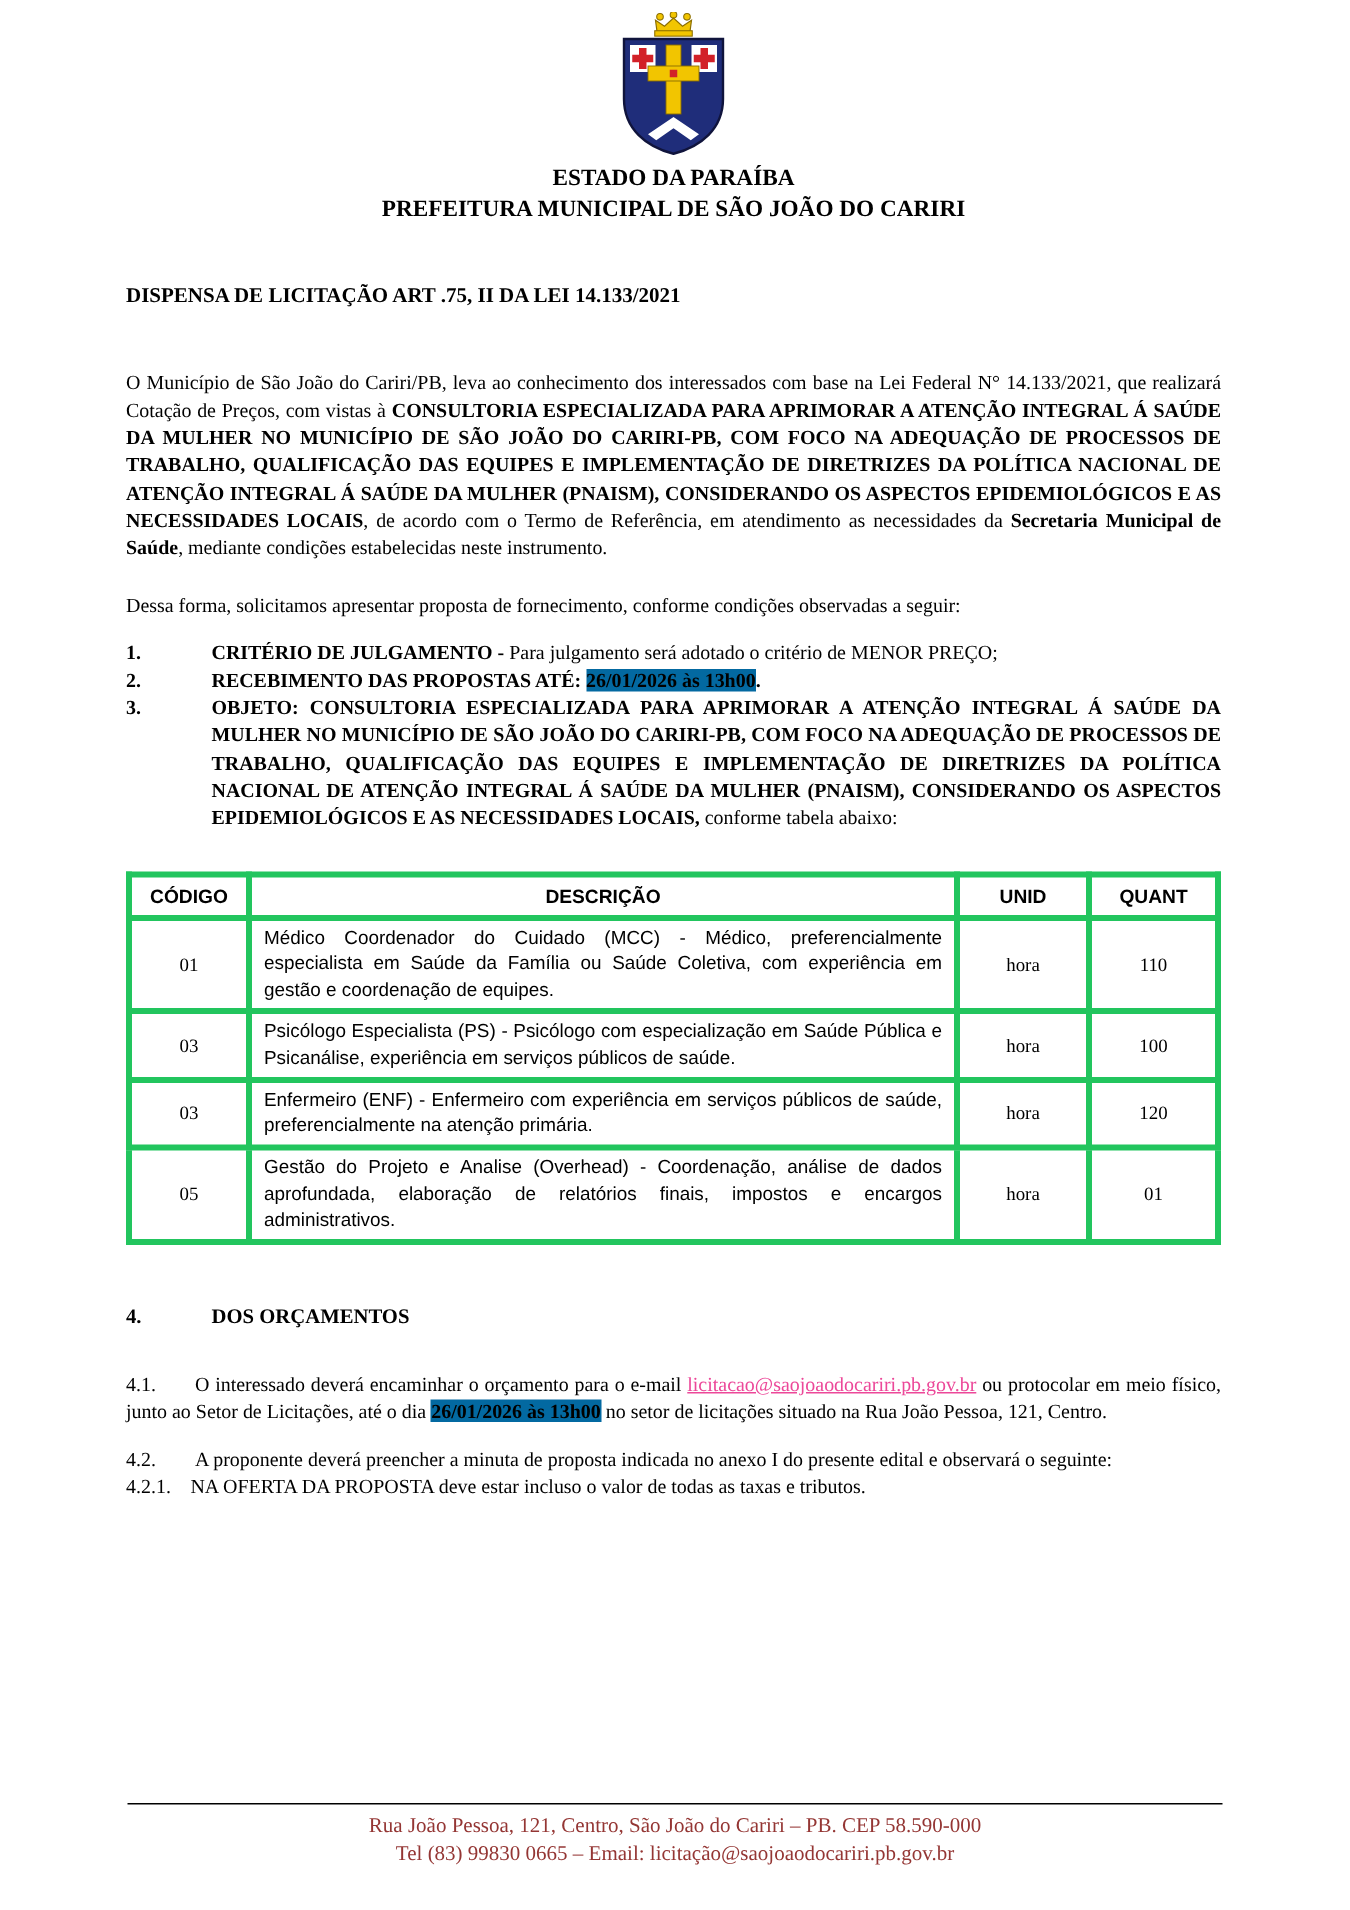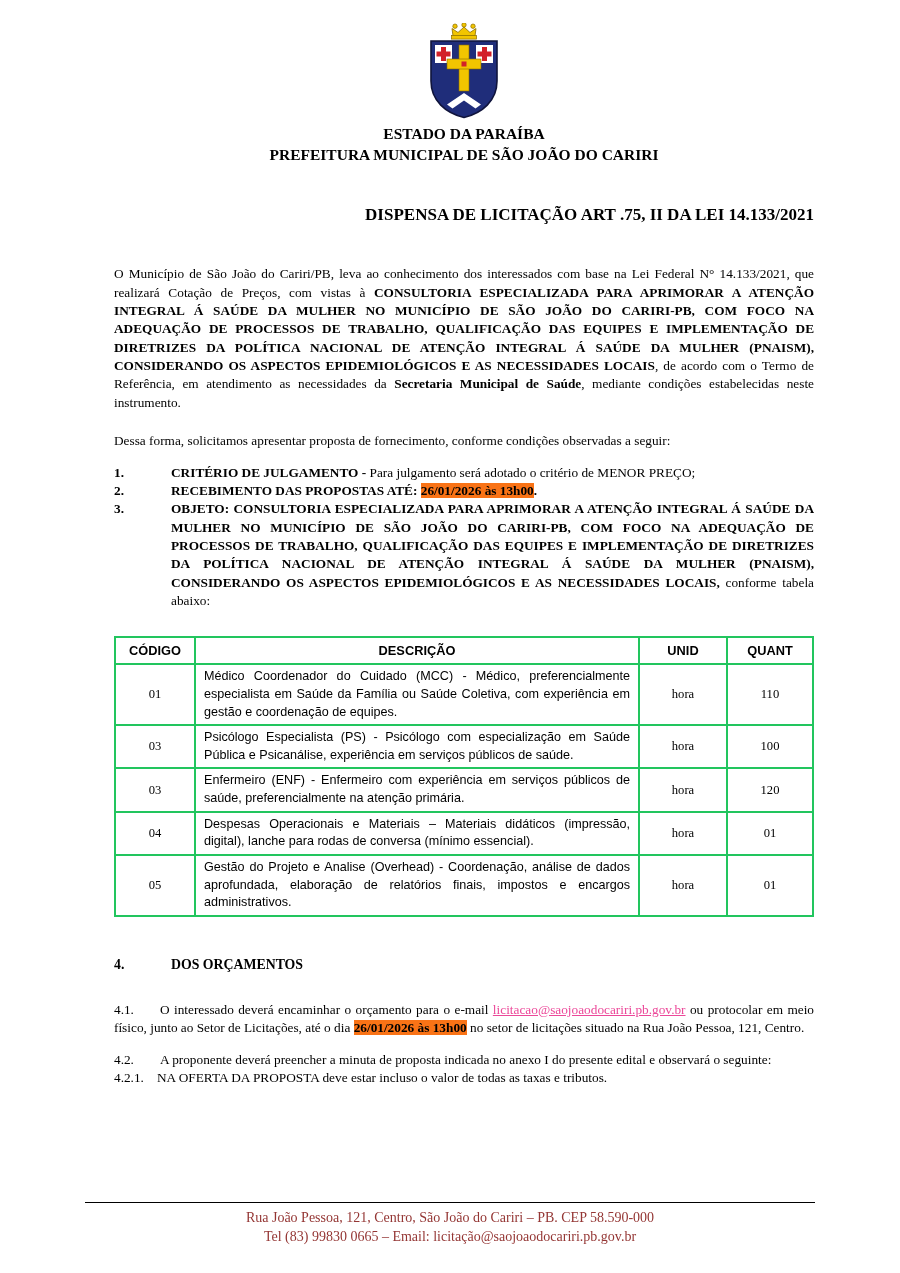--- a/index.html
+++ b/index.html
@@ -4,38 +4,38 @@
 <style>
   * { box-sizing: border-box; }
   html, body { margin: 0; padding: 0; }
   body {
     width: 900px; height: 1273px;
     background: #ffffff;
     font-family: "Liberation Serif", "DejaVu Serif", serif;
     font-size: 13.3px; color: #000;
     position: relative; overflow: hidden;
   }
-  .page { padding: 8px 86px 0 114px; margin-top: 15px; }
+  .page { padding: 8px 86px 0 84px; }
   .crest { display: block; margin: 0 auto 4px; }
   .org-line { font-weight: bold; font-size: 15.5px; line-height: 1.36; text-align: center; }
-  .doc-title { font-weight: bold; font-size: 17px; text-align: right; margin-top: 40px; font-family: Liberation Serif, serif; }
+  .doc-title { font-weight: bold; font-size: 14px; text-align: left; margin-top: 40px; font-family: Liberation Serif, serif; }
   .para { text-align: justify; line-height: 1.38; }
   .mt-intro { margin-top: 40px; }
   .mt-req { margin-top: 20px; }
   .b { font-weight: bold; }
-  .hl { background: #f97316; }
+  .hl { background: #0369a1; }
   .link { color: #ec4899; text-decoration: underline; cursor: pointer; }
   .list { margin-top: 13px; }
   .li { position: relative; padding-left: 57px; text-align: justify; line-height: 1.38; }
   .li .num { position: absolute; left: 0; top: 0; font-weight: bold; }
   table.items {
     border-collapse: collapse; width: 100%; margin-top: 26px;
     font-family: "Liberation Sans", "DejaVu Sans", sans-serif; font-size: 12.6px;
   }
-  table.items th, table.items td { border: 2px solid #22c55e; }
+  table.items th, table.items td { border: 4px solid #22c55e; }
   table.items th { font-weight: bold; text-align: center; padding: 5px 3px; font-size: 12.8px; }
   table.items td { padding: 3px 8px; vertical-align: middle; }
   td.cell-c { text-align: center; font-family: Liberation Serif, serif; }
   td.cell-d { text-align: justify; line-height: 1.4; padding: 4px 10px; }
   col.c-codigo { width: 80px; }
   col.c-unid { width: 88px; }
   col.c-quant { width: 86px; }
   .sec-head { margin-top: 40px; font-weight: bold; font-size: 13.8px; position: relative; padding-left: 57px; }
   .sec-head .num { position: absolute; left: 0; top: 0; }
   .mt-41 { margin-top: 28px; }
@@ -127,26 +127,20 @@
         <td class="cell-c">hora</td>
         <td class="cell-c">100</td>
       </tr>
       <tr>
         <td class="cell-c">03</td>
         <td class="cell-d">Enfermeiro (ENF) - Enfermeiro com experiência em serviços públicos de saúde, preferencialmente na atenção primária.</td>
         <td class="cell-c">hora</td>
         <td class="cell-c">120</td>
       </tr>
       <tr>
-        <td class="cell-c">04</td>
-        <td class="cell-d">Despesas Operacionais e Materiais – Materiais didáticos (impressão, digital), lanche para rodas de conversa (mínimo essencial).</td>
-        <td class="cell-c">hora</td>
-        <td class="cell-c">01</td>
-      </tr>
-      <tr>
         <td class="cell-c">05</td>
         <td class="cell-d">Gestão do Projeto e Analise (Overhead) - Coordenação, análise de dados aprofundada, elaboração de relatórios finais, impostos e encargos administrativos.</td>
         <td class="cell-c">hora</td>
         <td class="cell-c">01</td>
       </tr>
     </tbody>
   </table>
 
   <div class="sec-head">
     <span class="num">4.</span><span>DOS ORÇAMENTOS</span>

